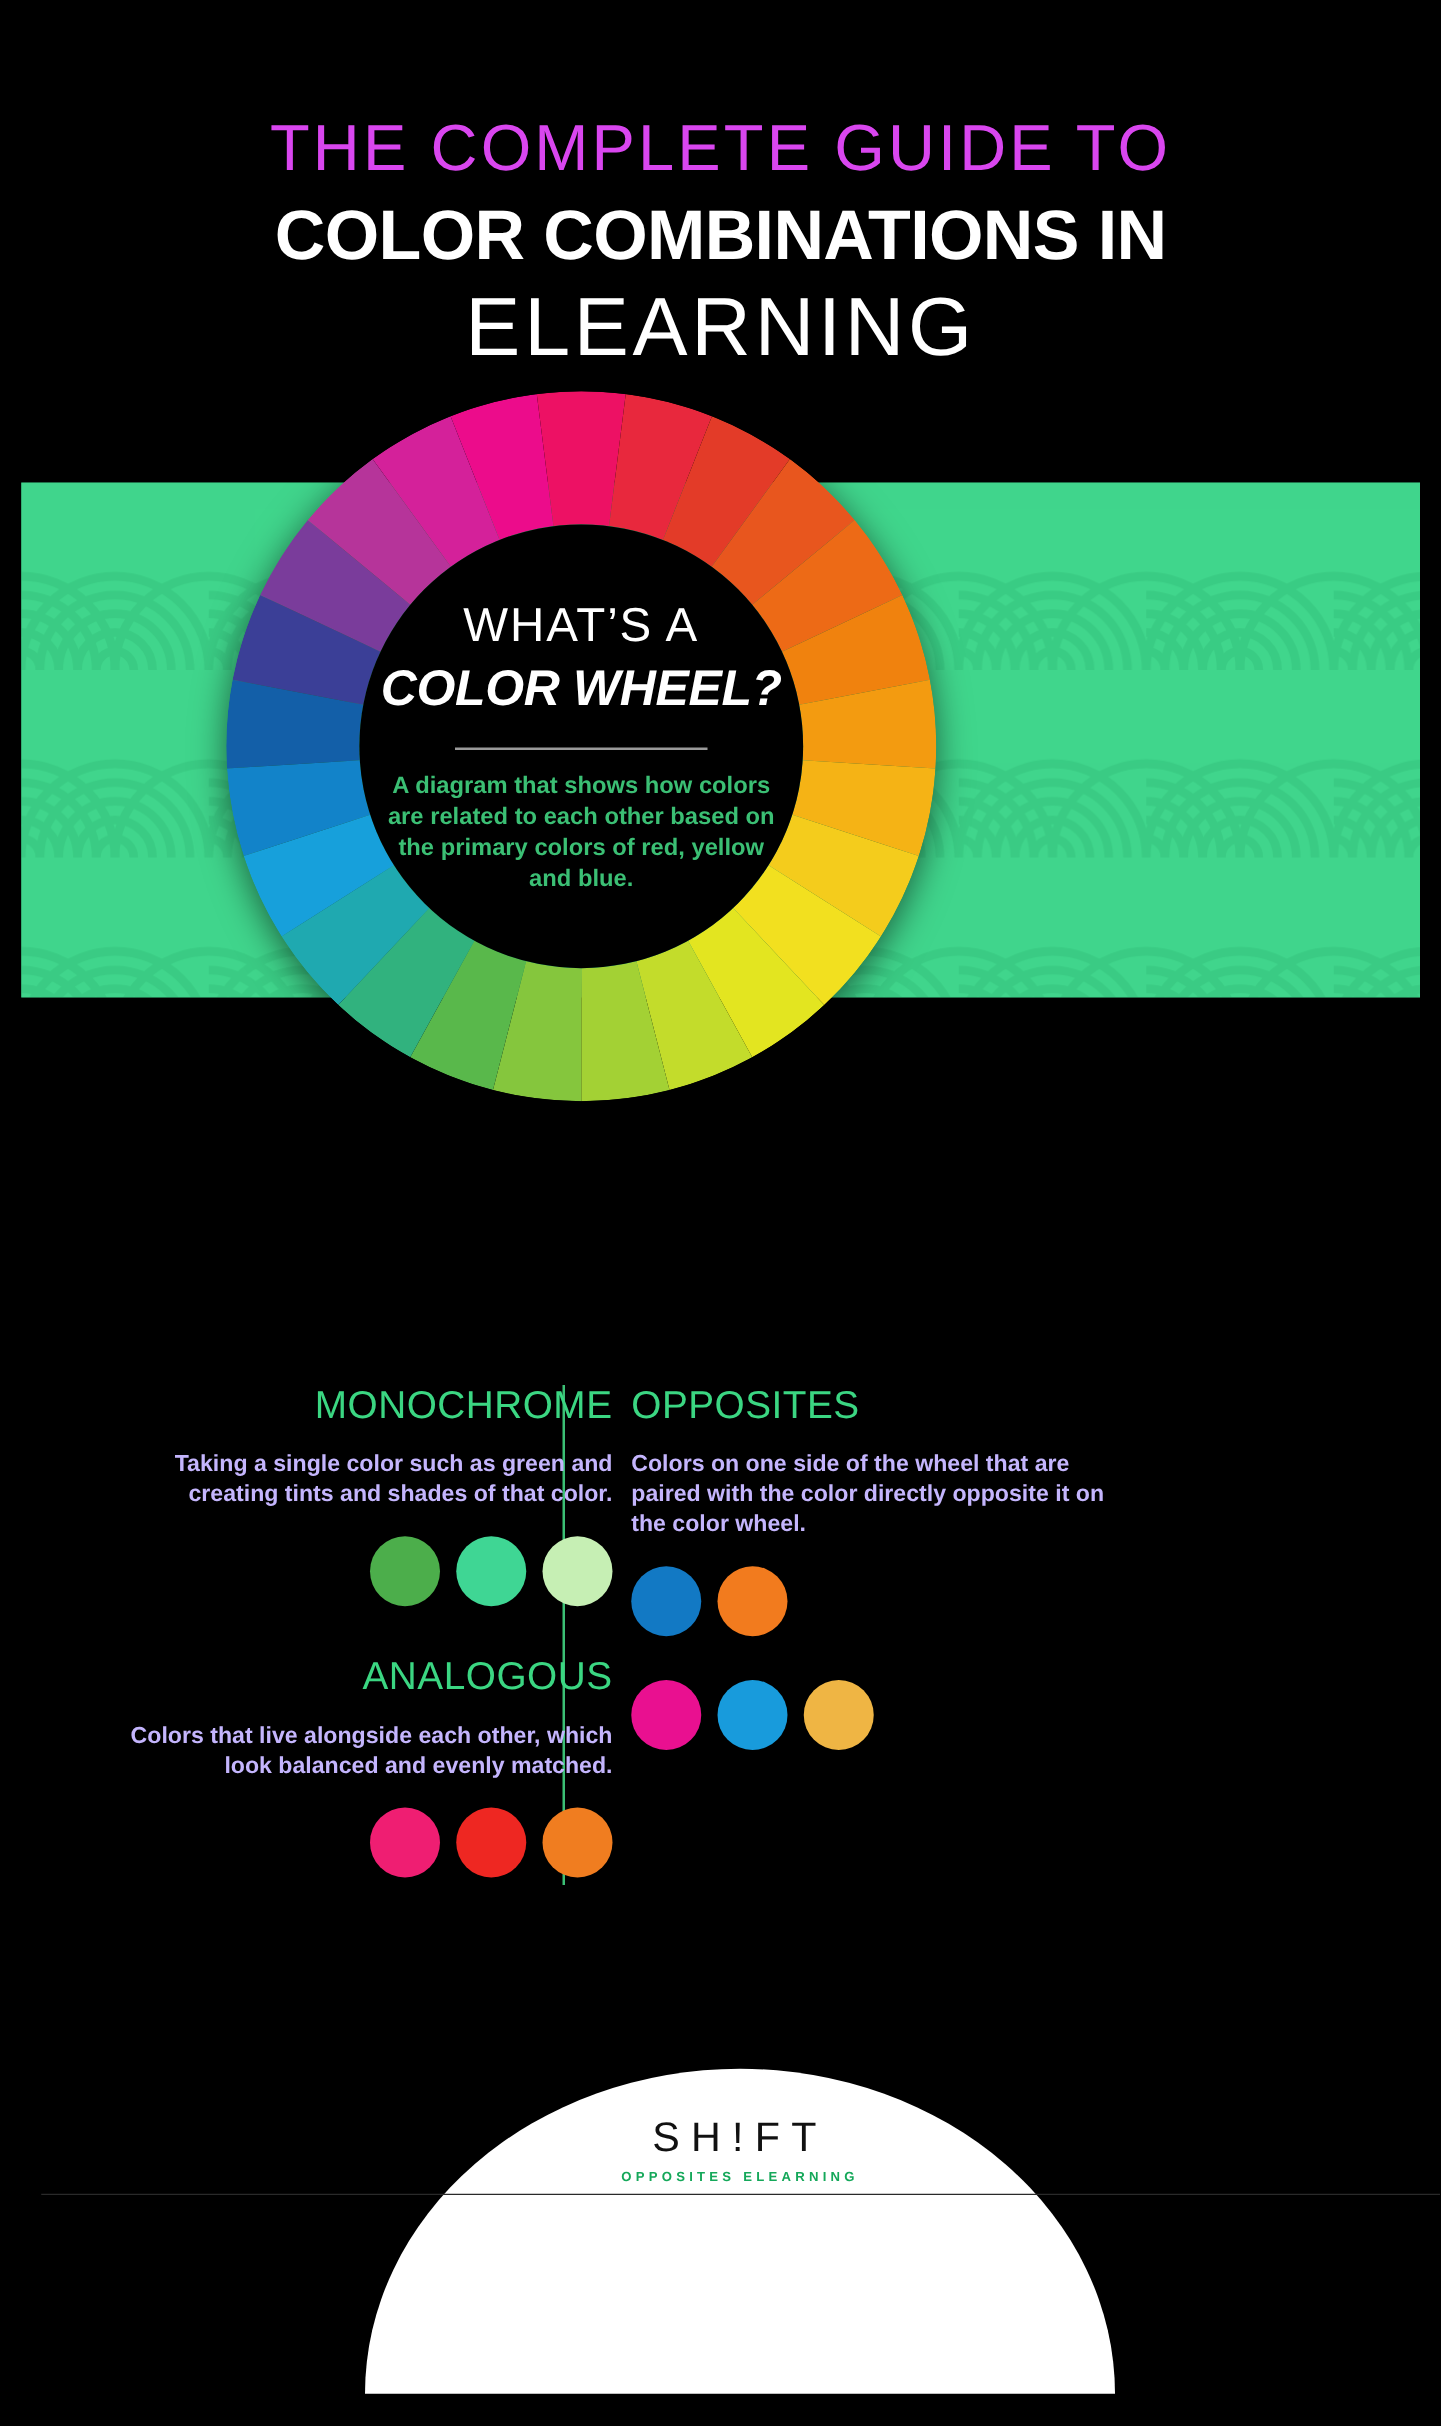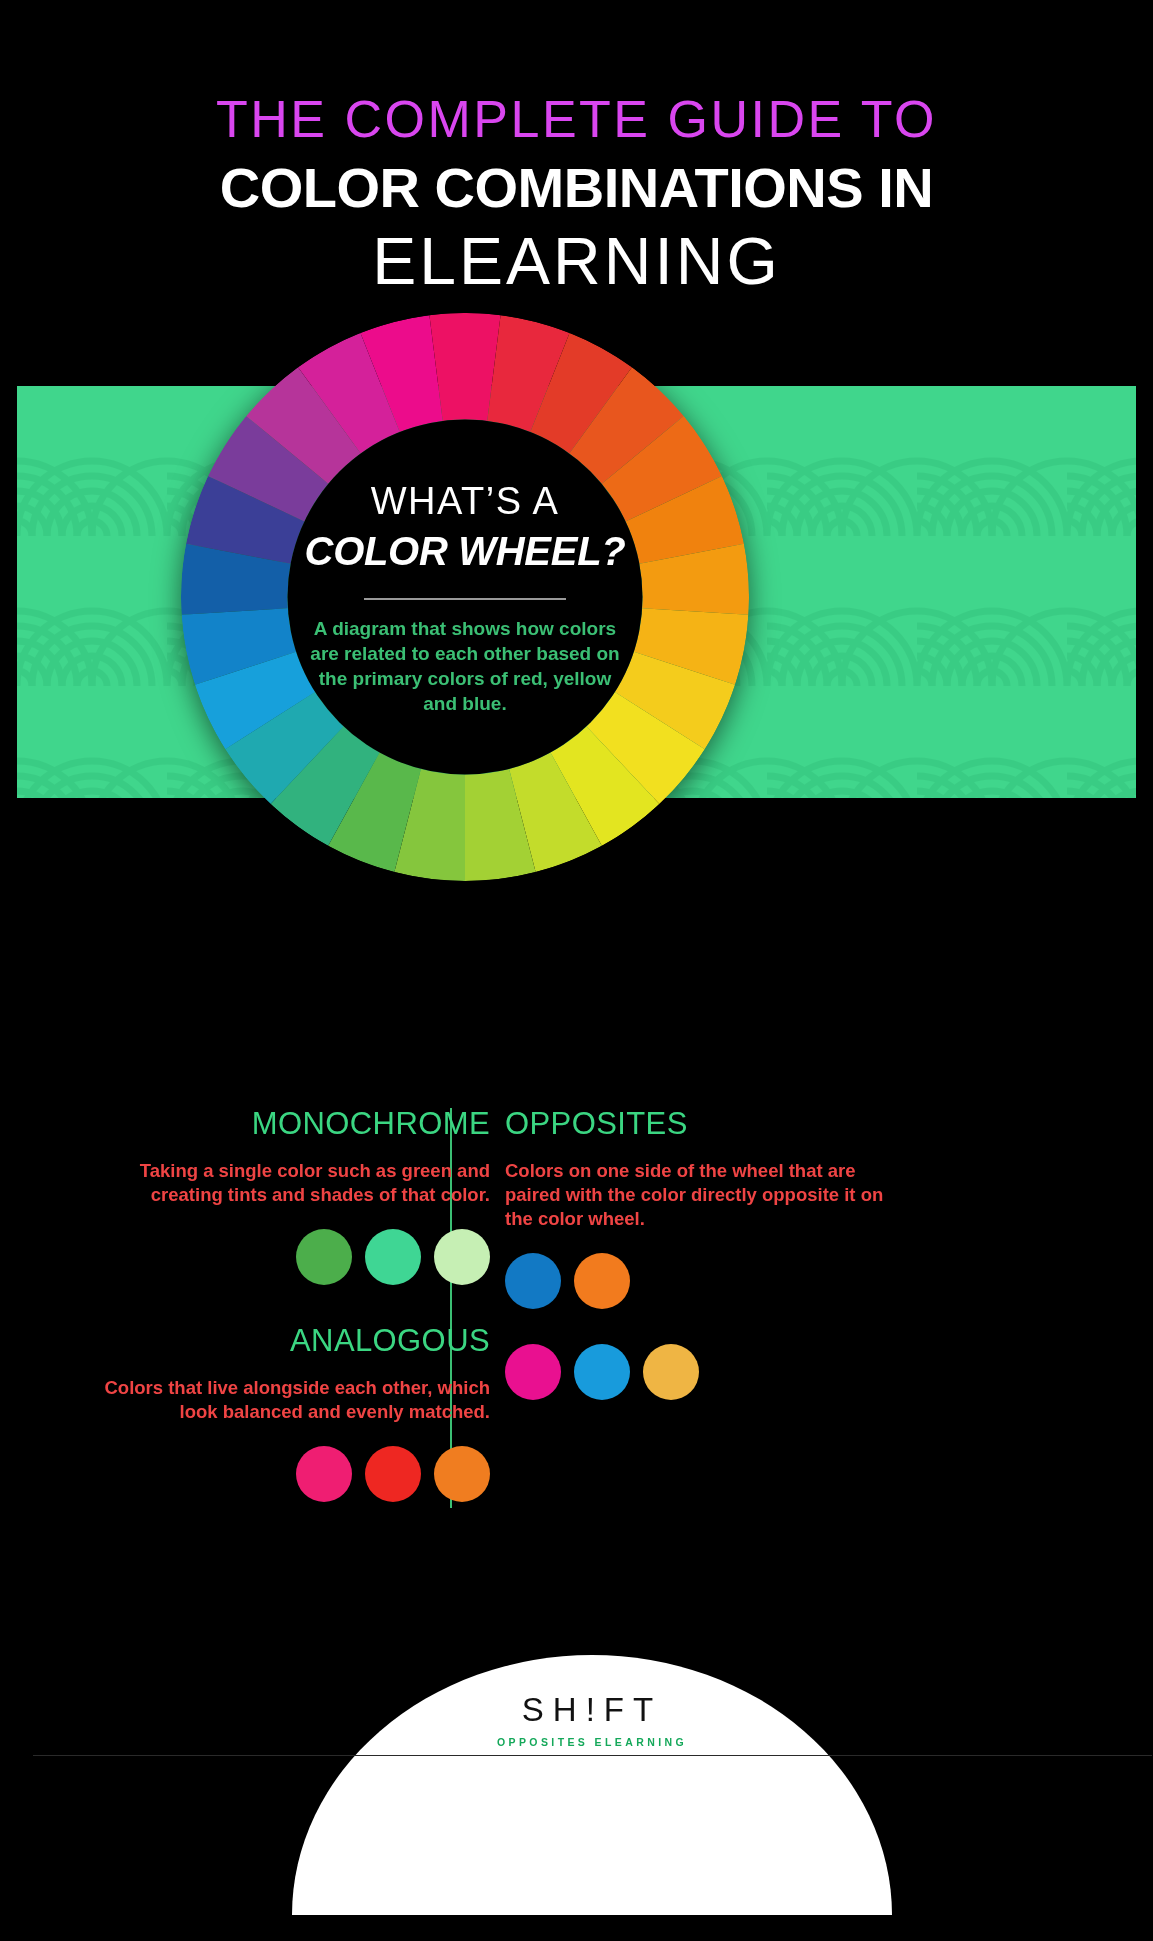--- a/index.html
+++ b/index.html
@@ -83,21 +83,21 @@
   .sec-right { left:505px; text-align:left; }
 
   .sec-r1 { top:1105px; }
   .sec-r2 { top:1322px; }
 
   .sec-title {
     color:#3BD682; font-size:31px; letter-spacing:0.4px; font-weight:400;
     line-height:38px; margin-bottom:16px;
   }
   .sec-body {
-    color:#ef4444; font-size:18.5px; line-height:24px; font-weight:bold;
+    color:#c4b5fd; font-size:18.5px; line-height:24px; font-weight:bold;
   }
   .swatches { display:flex; gap:13px; margin-top:22px; }
   .sec-left .swatches  { justify-content:flex-end; }
   .sec-right .swatches { justify-content:flex-start; }
   .swatch { width:56px; height:56px; border-radius:50%; }
 
   
   .footer-ellipse {
     position:absolute; left:276px; top:1330px; width:600px; height:260px;
     background:#ffffff; border-radius:50% 50% 0 0 / 100% 100% 0 0;

